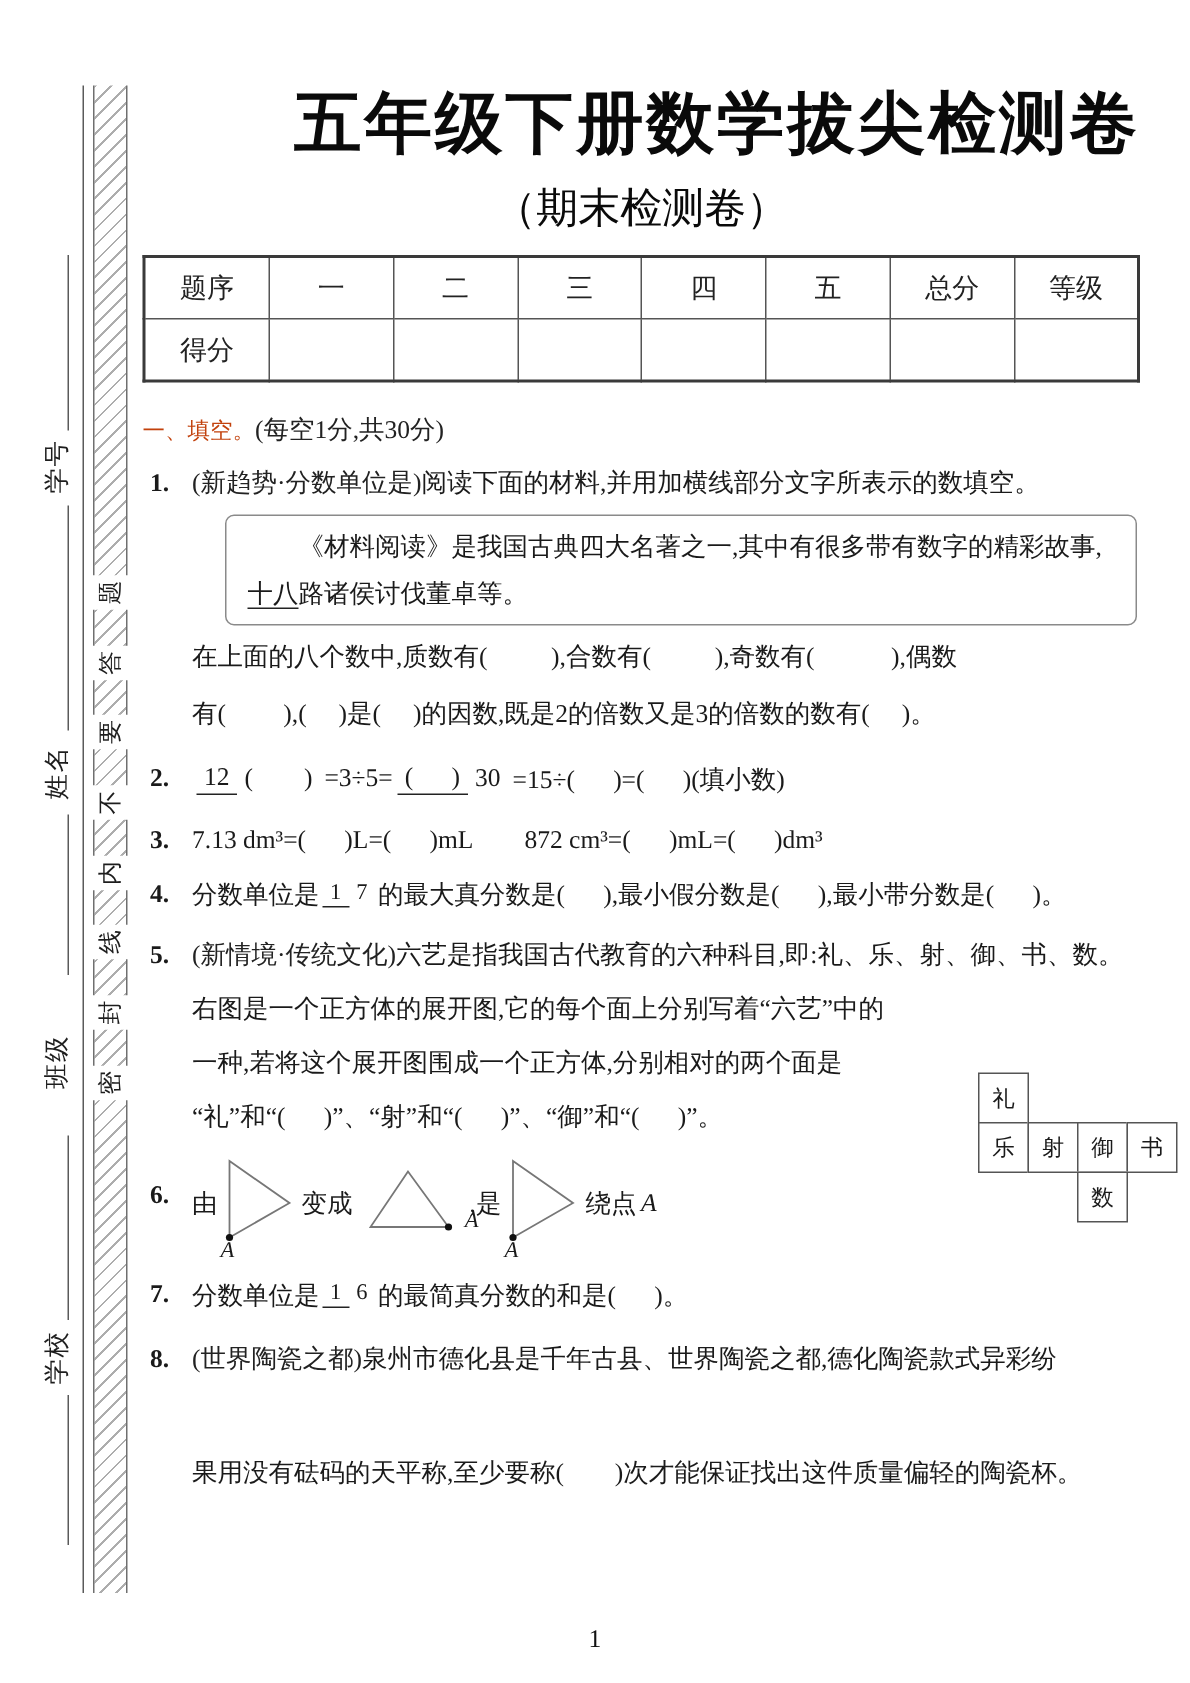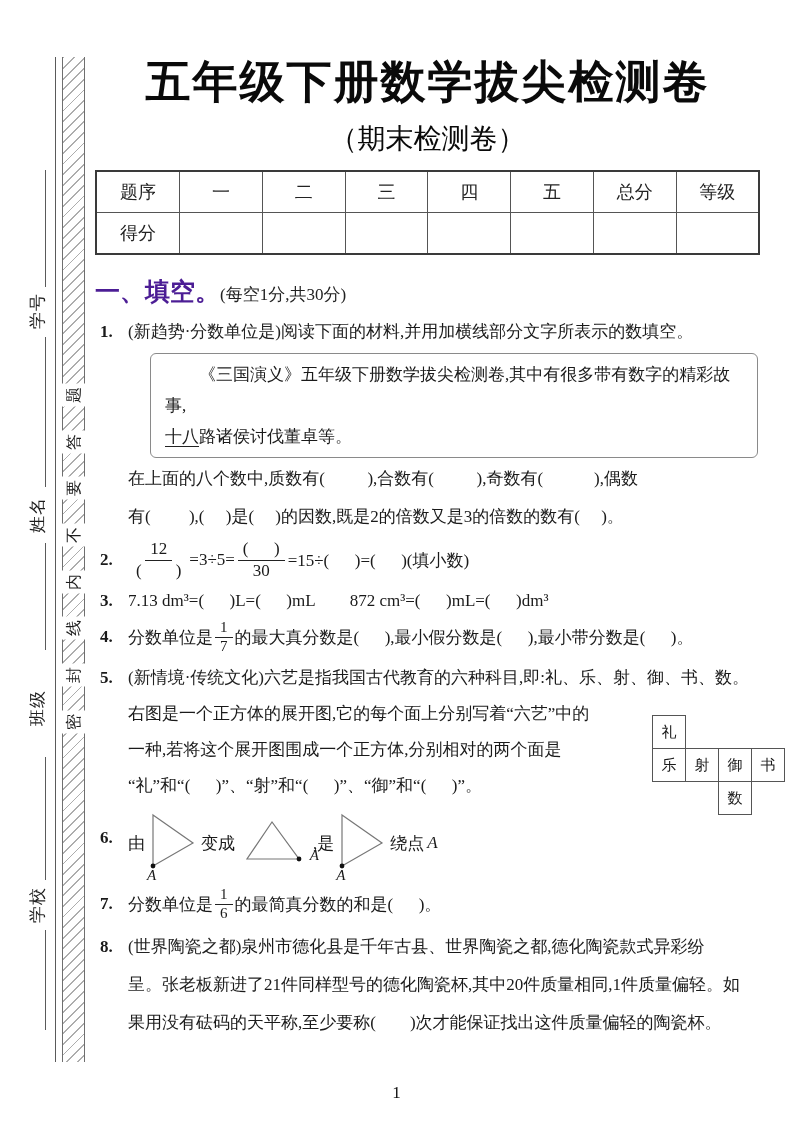--- a/index.html
+++ b/index.html
@@ -22,56 +22,56 @@
     background:repeating-linear-gradient(135deg,#adadad 0 1.3px,transparent 1.3px 7.5px);
   }
   .seal-char{
     position:absolute;left:62px;width:23px;height:26px;background:#fff;
     display:flex;align-items:center;justify-content:center;
     transform:rotate(-90deg);font-size:16px;color:#1d1d1d;
   }
   
   .content{position:absolute;left:95px;top:0;width:665px}
   .title{
-    margin-top:52px;text-align:center;font-family:"Liberation Sans","DejaVu Sans",sans-serif;
+    margin-top:52px;text-align:right;font-family:"Liberation Sans","DejaVu Sans",sans-serif;
     font-weight:bold;font-size:45px;letter-spacing:2px;white-space:nowrap;color:#0a0a0a;
   }
   .subtitle{
     margin-top:8px;text-align:center;font-family:"Liberation Sans","DejaVu Sans",sans-serif;
     font-weight:normal;font-size:28px;color:#0a0a0a;
   }
   .meta-row{
     margin-top:14px;text-align:right;font-family:"Liberation Sans","DejaVu Sans",sans-serif;
     font-size:16.5px;color:#111;padding-right:4px;
   }
   .meta-row .gap{display:inline-block;width:42px}
   table.score{
     margin-top:12px;border-collapse:collapse;width:665px;table-layout:fixed;
     border:2px solid #3a3a3a;
   }
   table.score td{
     border:1px solid #555;height:38px;text-align:center;vertical-align:middle;
     font-size:18px;color:#222;
   }
   .sec-head{margin-top:20px;font-size:17px}
-  .sec-title{font-family:"Liberation Sans","DejaVu Sans",sans-serif;font-weight:bold;font-size:25px;color:#4c1d95}
+  .sec-title{font-family:"Liberation Sans","DejaVu Sans",sans-serif;font-weight:normal;font-size:15px;color:#c2410c}
   .sec-note{font-size:17px;color:#222}
   .q{position:relative;padding-left:33px;font-size:17px;line-height:26px;color:#1a1a1a}
   .qnum{position:absolute;left:5px;top:0;font-weight:bold}
   .tag{color:#222}
   .mbox{
     margin:8px 0 0 55px;width:578px;border:1px solid #8a8a8a;border-radius:6px;
     padding:5px 14px;font-size:17px;line-height:31px;color:#1a1a1a;
   }
   .mbox .ind{text-indent:2em}
   .u{border-bottom:1.5px solid #222;padding-bottom:0}
   .follow{margin-top:2px;padding-left:33px;font-size:17px;line-height:38px;color:#1a1a1a}
   .qrow{display:flex;align-items:center;position:relative;padding-left:33px;font-size:17px;color:#1a1a1a}
   .qrow .qnum{top:auto}
-  .frac{display:inline-flex;flex-direction:column;align-items:center;line-height:1.2;margin:0 3px}
+  .frac{display:inline-flex;flex-direction:row;align-items:center;line-height:1.2;margin:0 3px}
   .frac .fn{border-bottom:1.5px solid #222;padding:0 5px;text-align:center}
   .frac .fd{padding:0 5px;text-align:center}
   .frac.small{font-size:15px;line-height:1.15;margin:0 2px}
   
   .net{position:absolute;left:652px;top:715px;width:136px;height:102px}
   .ncell{
     position:absolute;width:34px;height:34px;border:1px solid #555;box-sizing:border-box;
     display:flex;align-items:center;justify-content:center;font-size:15px;color:#1a1a1a;background:#fff;
   }
   
@@ -144,21 +144,21 @@
 
   <div class="sec-head">
     <span class="sec-title">一、填空。</span><span class="sec-note">(每空1分,共30分)</span>
   </div>
 
   <div class="q" style="margin-top:11px">
     <span class="qnum">1.</span><span class="tag">(新趋势·分数单位是)</span><span>阅读下面的材料,并用加横线部分文字所表示的数填空。</span>
   </div>
 
   <div class="mbox">
-    <div class="ind">《三国演义》五年级下册数学拔尖检测卷,其中有很多带有数字的精彩故事,</div>
+    <div class="ind">《材料阅读》是我国古典四大名著之一,其中有很多带有数字的精彩故事,</div>
     <div><span class="u">十八</span><span>路诸侯讨伐董卓等。</span></div>
   </div>
 
   <div class="follow">
     <div>在上面的八个数中,质数有(&nbsp;&nbsp;&nbsp;&nbsp;&nbsp;&nbsp;&nbsp;&nbsp;&nbsp;&nbsp;),合数有(&nbsp;&nbsp;&nbsp;&nbsp;&nbsp;&nbsp;&nbsp;&nbsp;&nbsp;&nbsp;),奇数有(&nbsp;&nbsp;&nbsp;&nbsp;&nbsp;&nbsp;&nbsp;&nbsp;&nbsp;&nbsp;&nbsp;&nbsp;),偶数</div>
     <div>有(&nbsp;&nbsp;&nbsp;&nbsp;&nbsp;&nbsp;&nbsp;&nbsp;&nbsp;),(&nbsp;&nbsp;&nbsp;&nbsp;&nbsp;)是(&nbsp;&nbsp;&nbsp;&nbsp;&nbsp;)的因数,既是2的倍数又是3的倍数的数有(&nbsp;&nbsp;&nbsp;&nbsp;&nbsp;)。</div>
   </div>
 
   <div class="qrow" style="height:48px">
     <span class="qnum">2.</span>
@@ -230,21 +230,21 @@
     <span>分数单位是</span>
     <span class="frac small">
         <span class="fn">1</span>
         <span class="fd">6</span>
       </span>
     <span>的最简真分数的和是(&nbsp;&nbsp;&nbsp;&nbsp;&nbsp;&nbsp;)。</span>
   </div>
 
   <div class="q" style="margin-top:2px;line-height:38px">
     <span class="qnum">8.</span><span class="tag">(世界陶瓷之都)</span><span>泉州市德化县是千年古县、世界陶瓷之都,德化陶瓷款式异彩纷</span><br>
-    <span>呈。张老板新进了21件同样型号的德化陶瓷杯,其中20件质量相同,1件质量偏轻。如</span><br>
+    <br>
     <span>果用没有砝码的天平称,至少要称(&nbsp;&nbsp;&nbsp;&nbsp;&nbsp;&nbsp;&nbsp;&nbsp;)次才能保证找出这件质量偏轻的陶瓷杯。</span>
   </div>
 
 </div>
 
 <div class="net">
   <div class="ncell" style="left:0;top:0">礼</div>
   <div class="ncell" style="left:0;top:33px">乐</div>
   <div class="ncell" style="left:33px;top:33px">射</div>
   <div class="ncell" style="left:66px;top:33px">御</div>

